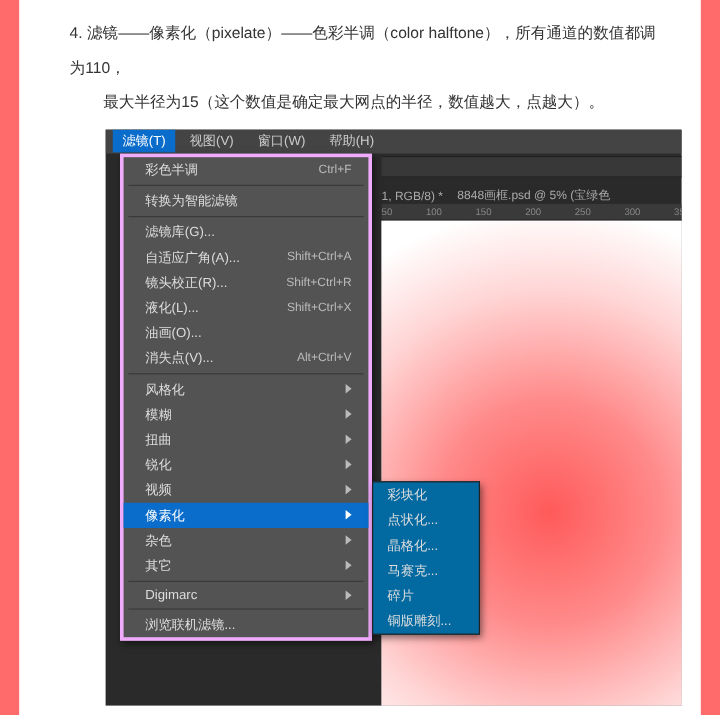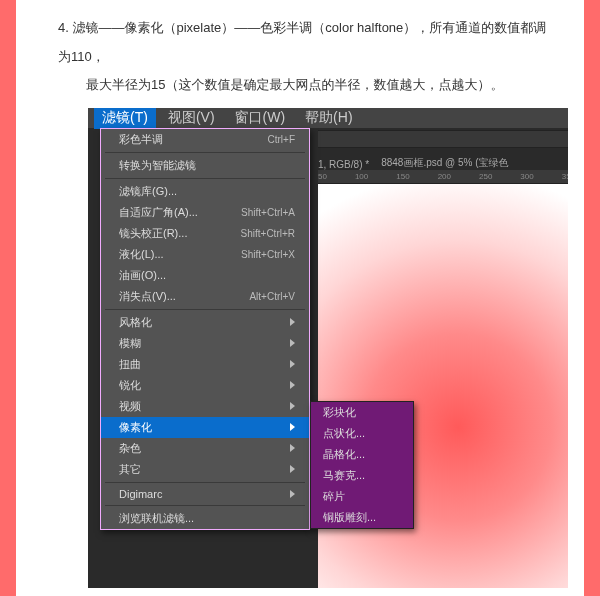--- a/index.html
+++ b/index.html
@@ -36,30 +36,30 @@
   .menubar {
     background: #444;
     height: 20px;
     display: flex;
     align-items: center;
     padding-left: 6px;
     gap: 4px;
   }
   .menubar span {
     padding: 2px 8px;
-    font-size: 14px;
+    font-size: 11px;
     white-space: nowrap;
   }
   .menubar .active { background: #0a6dcc; color: #fff; }
   .dropdown {
     position: absolute;
     left: 12px; top: 20px;
     width: 210px;
     background: #535353;
-    border: 1px solid #f0abfc;
+    border: 3px solid #f0abfc;
     box-shadow: 2px 3px 6px rgba(0,0,0,0.5);
     z-index: 5;
   }
   .mi {
     display: flex;
     justify-content: space-between;
     align-items: center;
     padding: 3px 14px 3px 18px;
     font-size: 11px;
     color: #ddd;
@@ -73,22 +73,22 @@
     width: 0; height: 0;
     border-top: 4px solid transparent;
     border-bottom: 4px solid transparent;
     border-left: 5px solid #bbb;
   }
   .sc { color: #bbb; font-size: 10px; }
   .submenu {
     position: absolute;
     left: 222px;
     top: 293px;
-    width: 104px;
-    background: #701a75;
+    width: 90px;
+    background: #0369a1;
     border: 1px solid #222;
     box-shadow: 2px 3px 6px rgba(0,0,0,0.5);
     z-index: 6;
   }
   .submenu .mi { padding: 3px 12px; }
   .canvas-tab {
     position: absolute;
     top: 40px; left: 230px; right: 0;
     height: 22px;
     color: #aaa;

